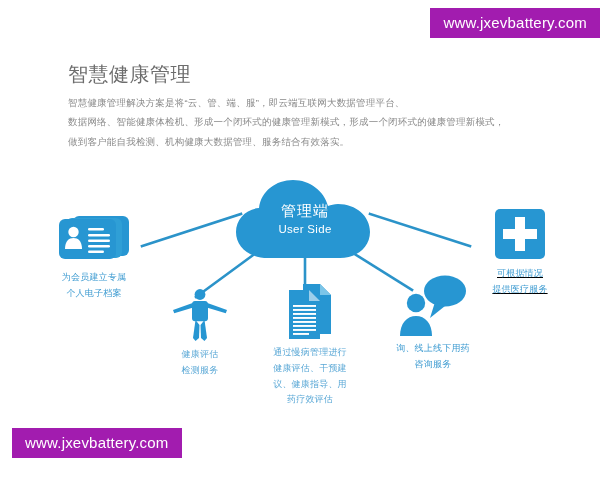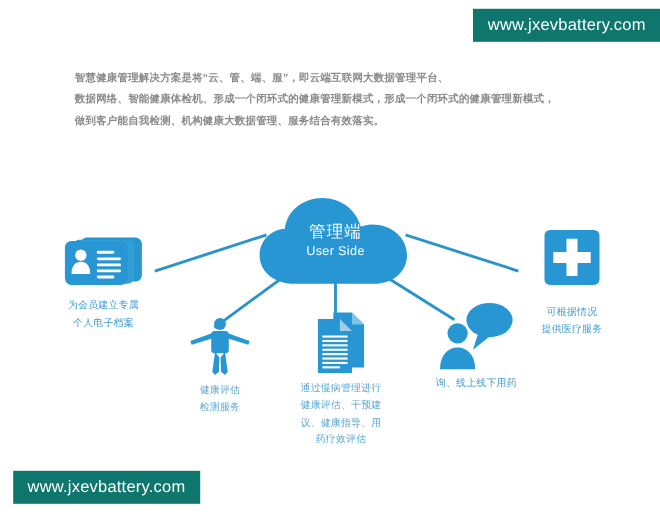--- a/index.html
+++ b/index.html
@@ -11,21 +11,21 @@
     height: 480px;
     background: #ffffff;
     font-family: "Liberation Sans", "DejaVu Sans", sans-serif;
     position: relative;
     overflow: hidden;
   }
 
   
   .watermark {
     position: absolute;
-    background: #0f766e;
+    background: #a21caf;
     color: #ffffff;
     font-size: 15px;
     letter-spacing: 0.2px;
     padding: 7px 13px 8px 13px;
     white-space: nowrap;
     line-height: 1;
   }
   .watermark-top {
     top: 8px;
     right: 0px;
@@ -49,21 +49,20 @@
     margin: 0 0 7px 0;
     line-height: 1.2;
     letter-spacing: 0.5px;
   }
   .page-desc {
     font-size: 9.5px;
     color: #8a8a8a;
     line-height: 2.05;
     margin: 0;
     letter-spacing: 0.2px;
-    font-weight: bold;
   }
   .page-desc .desc-line { display: block; }
 
   
   .diagram {
     position: absolute;
     left: 0;
     top: 0;
     width: 600px;
     height: 480px;
@@ -89,21 +88,21 @@
   .node-right  { left: 460px; top: 208px; width: 120px; }
   .node-body   { left: 148px; top: 288px; width: 104px; }
   .node-doc    { left: 254px; top: 282px; width: 112px; }
   .node-chat   { left: 375px; top: 274px; width: 116px; }
 
   .node-icon {
     display: block;
     margin: 0 auto;
   }
   .node-left .node-text   { margin-top: 7px; }
-  .node-right .node-text  { margin-top: 16px; }
+  .node-right .node-text  { margin-top: 6px; text-decoration: underline; }
   .node-body .node-text   { margin-top: 5px; }
   .node-doc .node-text    { margin-top: 5px; }
   .node-chat .node-text   { margin-top: 5px; }
 
   
   .cloud-node {
     position: absolute;
     left: 232px;
     top: 178px;
     width: 146px;
@@ -146,20 +145,21 @@
       <line x1="256" y1="253" x2="196" y2="297"></line>
 
       <line x1="305" y1="255" x2="305" y2="292"></line>
 
       <line x1="353" y1="253" x2="412" y2="290"></line>
     </g>
   </svg>
 </div>
 
 <div class="heading-block">
+  <h1 class="page-title">智慧健康管理</h1>
   <p class="page-desc">
     <span class="desc-line">智慧健康管理解决方案是将“云、管、端、服”，即云端互联网大数据管理平台、</span>
     <span class="desc-line">数据网络、智能健康体检机、形成一个闭环式的健康管理新模式，形成一个闭环式的健康管理新模式，</span>
     <span class="desc-line">做到客户能自我检测、机构健康大数据管理、服务结合有效落实。</span>
   </p>
 </div>
 
 <div class="cloud-node">
   <svg class="node-icon" width="146" height="86" viewBox="0 0 146 86" xmlns="http://www.w3.org/2000/svg">
     <path fill="#2796d2" d="M36 80
@@ -264,17 +264,18 @@
       <ellipse cx="48" cy="17" rx="21" ry="15.5"></ellipse>
       <path d="M38 28 L33 44 L48 32 Z"></path>
 
       <circle cx="19" cy="29" r="9.2"></circle>
 
       <path d="M3 62 C3 49 10 42 19 42 C28 42 35 49 35 62 Z"></path>
     </g>
   </svg>
   <div class="node-text">
     <span class="node-caption">询、线上线下用药</span>
+    <span class="node-caption">咨询服务</span>
   </div>
 </div>
 
 <div class="watermark watermark-top">www.jxevbattery.com</div>
 <div class="watermark watermark-bottom">www.jxevbattery.com</div>
 
 </body></html>

